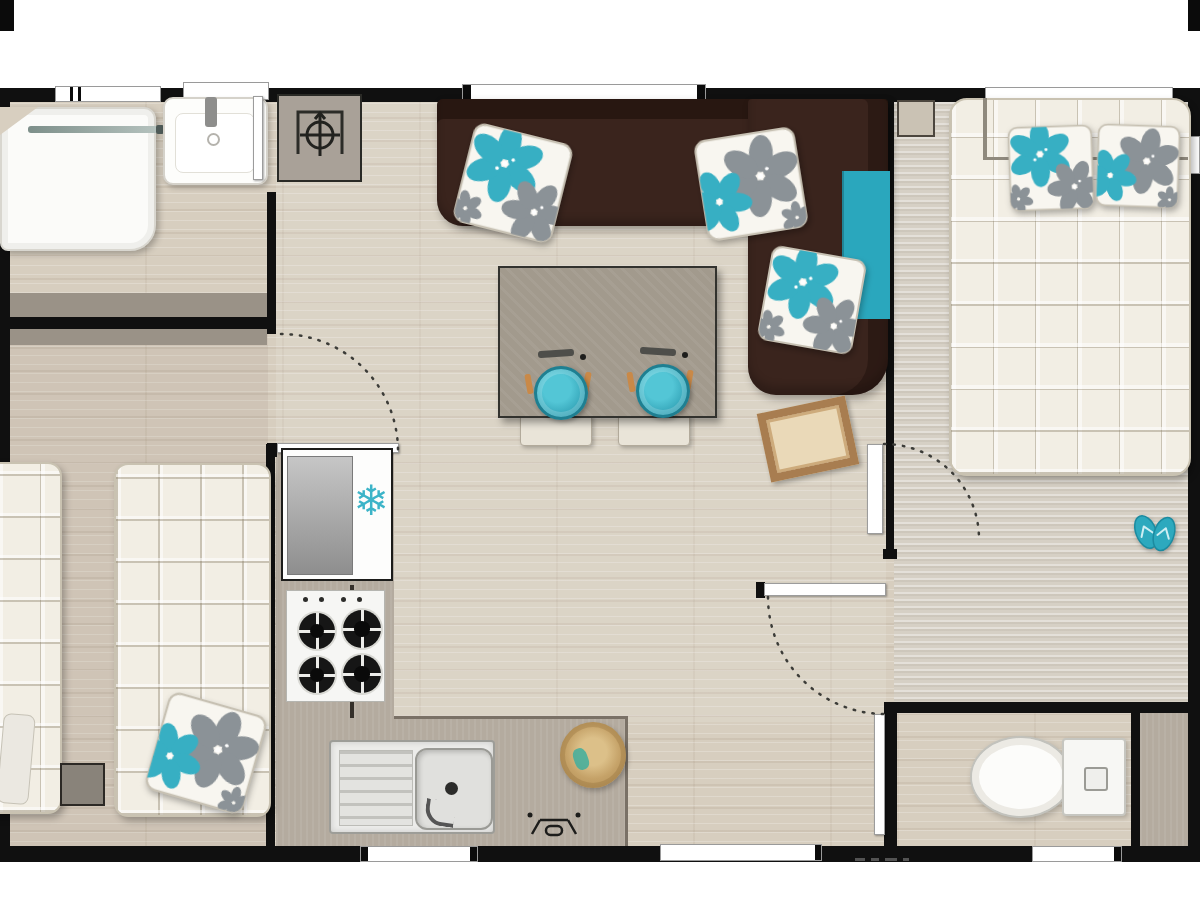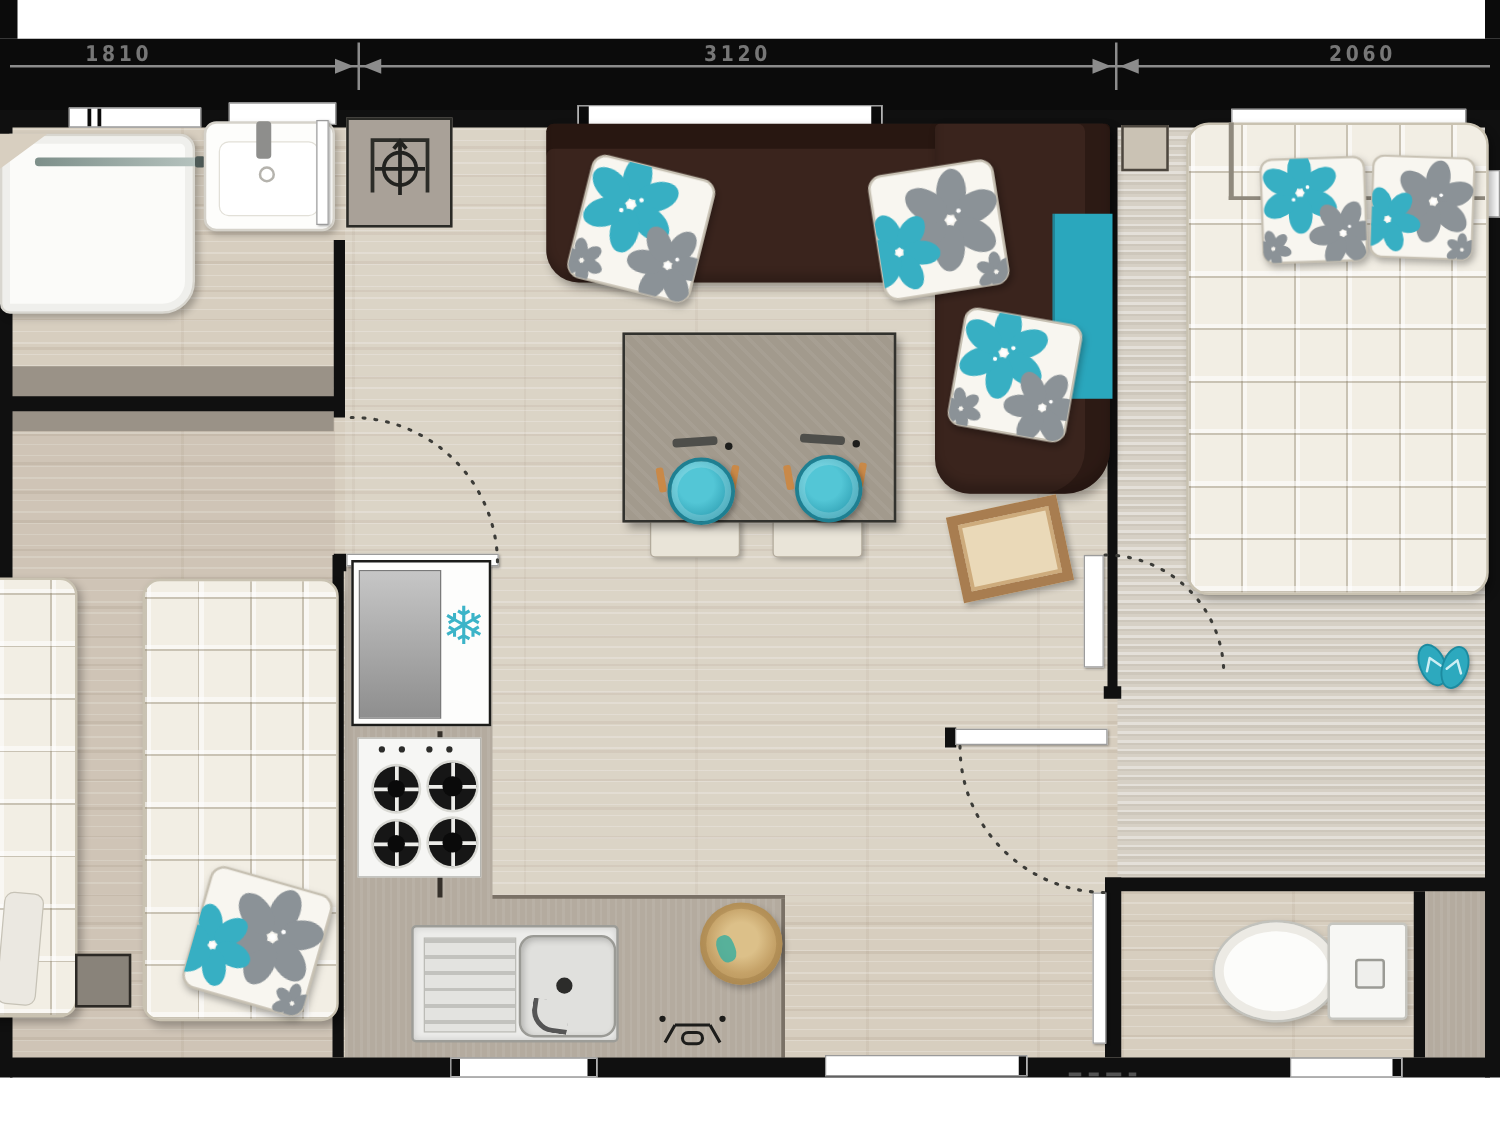--- a/index.html
+++ b/index.html
@@ -43,32 +43,20 @@
   .edge{background:#7a7166;}
 </style>
 </head>
 <body>
 
 <div class="stage">
 
   <div class="abs black" style="left:0;top:0;width:14px;height:31px;"></div>
   <div class="abs black" style="left:1188px;top:0;width:12px;height:31px;"></div>
 
-  <div class="abs black" style="left:0;top:31px;width:1200px;height:57px;">
-    <div class="abs dimline" style="left:8px;top:21px;width:1184px;height:2px;"></div>
-    <div class="abs dimline" style="left:286px;top:3px;width:2px;height:38px;"></div>
-    <div class="abs dimline" style="left:892px;top:3px;width:2px;height:38px;"></div>
-    <div class="abs tri-r" style="left:268px;top:16px;"></div>
-    <div class="abs tri-l" style="left:290px;top:16px;"></div>
-    <div class="abs tri-r" style="left:874px;top:16px;"></div>
-    <div class="abs tri-l" style="left:896px;top:16px;"></div>
-    <div class="dimlabel" style="left:35px;top:3px;width:120px;">1810</div>
-    <div class="dimlabel" style="left:528px;top:3px;width:124px;">3120</div>
-    <div class="dimlabel" style="left:1028px;top:3px;width:124px;">2060</div>
-  </div>
 
   <div class="abs wood" style="left:8px;top:94px;width:1184px;height:756px;"></div>
   <div class="abs" style="left:276px;top:94px;width:610px;height:628px;background:rgba(255,255,255,.12);"></div>
   <div class="abs" style="left:8px;top:334px;width:260px;height:512px;background:rgba(110,95,75,.08);"></div>
   <div class="abs carpet" style="left:894px;top:102px;width:294px;height:600px;"></div>
 
   <div class="abs counter" style="left:276px;top:444px;width:118px;height:402px;"></div>
   <div class="abs counter" style="left:276px;top:716px;width:352px;height:130px;"></div>
   <div class="abs edge" style="left:394px;top:716px;width:234px;height:3px;"></div>
   <div class="abs edge" style="left:625px;top:719px;width:3px;height:127px;"></div>

